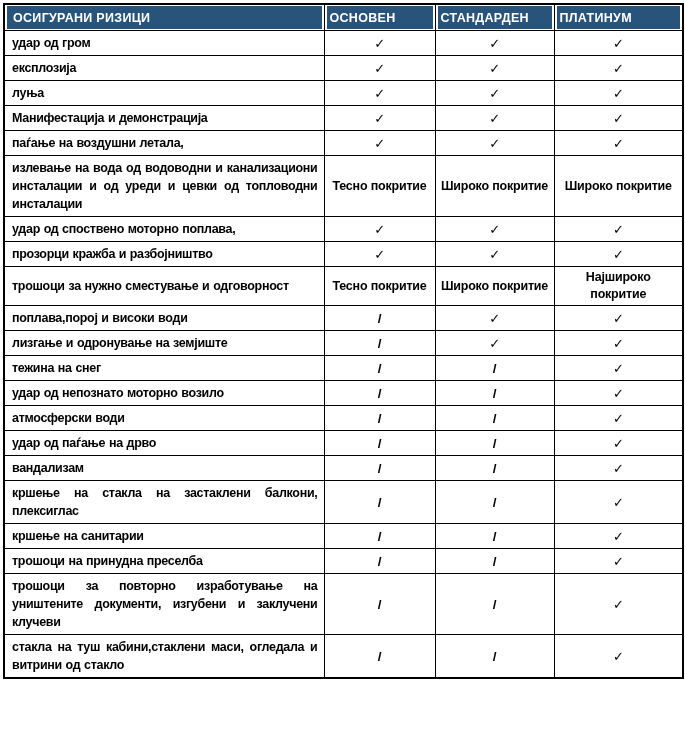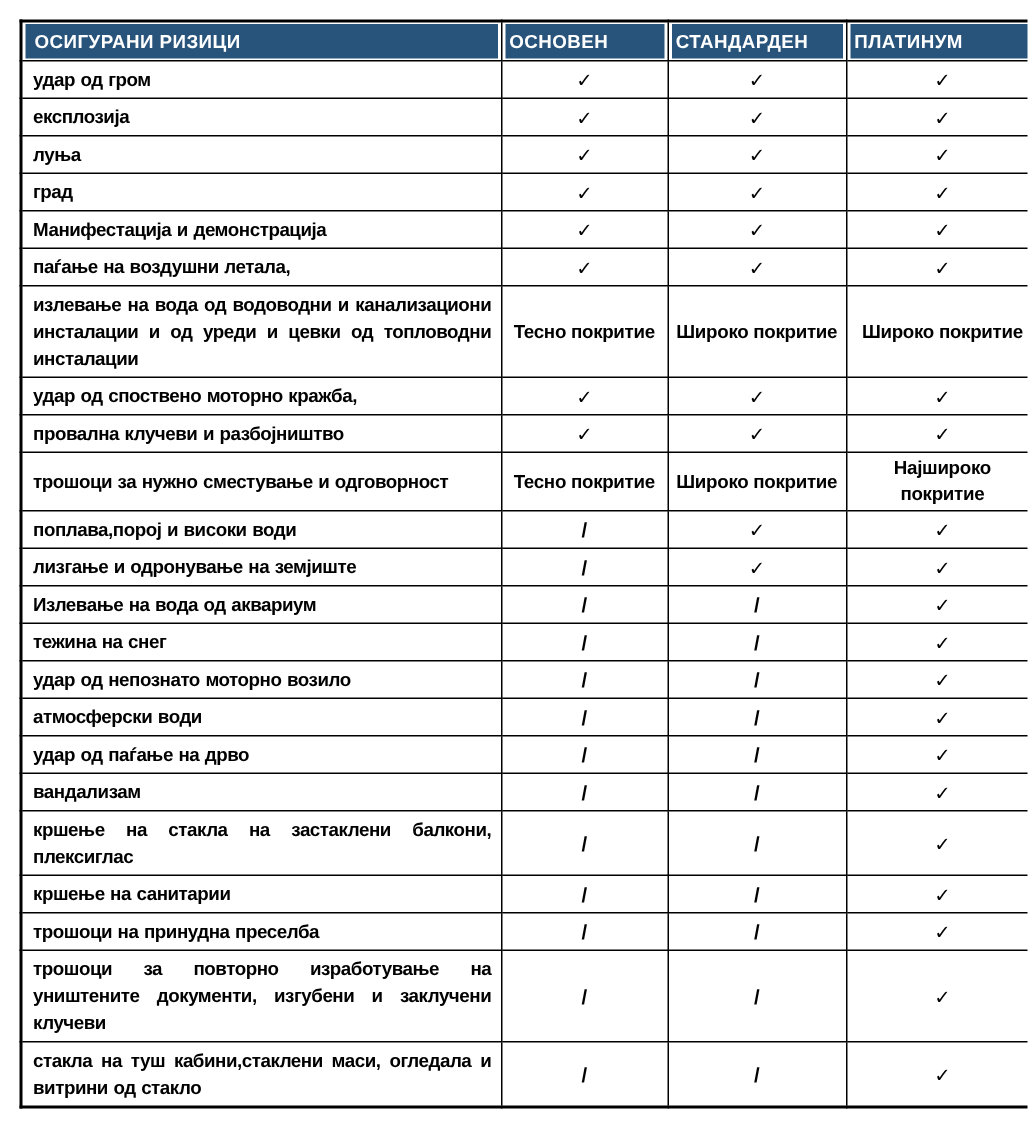--- a/index.html
+++ b/index.html
@@ -6,21 +6,21 @@
   html, body {
     margin: 0;
     padding: 0;
     background: #ffffff;
     width: 685px;
     font-family: "Liberation Sans", "DejaVu Sans", sans-serif;
   }
   .page {
     width: 685px;
     height: 753px;
-    padding: 13px;
+    padding: 3px;
   }
   table.coverage {
     border-collapse: collapse;
     table-layout: fixed;
     width: 679px;
     border: 2px solid var(--border, #000);
   }
   td, th {
     border: 1px solid var(--border, #000);
     color: #000;
@@ -107,77 +107,65 @@
           <td class="val check">✓</td>
           <td class="val check">✓</td>
         </tr>
         <tr>
           <td class="risk">луња</td>
           <td class="val check">✓</td>
           <td class="val check">✓</td>
           <td class="val check">✓</td>
         </tr>
         <tr>
-          <td class="risk">град</td>
-          <td class="val check">✓</td>
-          <td class="val check">✓</td>
-          <td class="val check">✓</td>
-        </tr>
-        <tr>
           <td class="risk">Манифестација и демонстрација</td>
           <td class="val check">✓</td>
           <td class="val check">✓</td>
           <td class="val check">✓</td>
         </tr>
         <tr>
           <td class="risk">паѓање на воздушни летала,</td>
           <td class="val check">✓</td>
           <td class="val check">✓</td>
           <td class="val check">✓</td>
         </tr>
         <tr>
           <td class="risk">излевање на вода од водоводни и канализациони инсталации и од уреди и цевки од топловодни инсталации</td>
           <td class="val text">Тесно покритие</td>
           <td class="val text">Широко покритие</td>
           <td class="val text">Широко покритие</td>
         </tr>
         <tr>
-          <td class="risk">удар од споствено моторно кражба,</td>
-          <td class="val check">✓</td>
-          <td class="val check">✓</td>
-          <td class="val check">✓</td>
-        </tr>
-        <tr>
-          <td class="risk">провална клучеви и разбојништво</td>
+          <td class="risk">удар од споствено моторно поплава,</td>
+          <td class="val check">✓</td>
+          <td class="val check">✓</td>
+          <td class="val check">✓</td>
+        </tr>
+        <tr>
+          <td class="risk">прозорци кражба и разбојништво</td>
           <td class="val check">✓</td>
           <td class="val check">✓</td>
           <td class="val check">✓</td>
         </tr>
         <tr>
           <td class="risk">трошоци за нужно сместување и одговорност</td>
           <td class="val text">Тесно покритие</td>
           <td class="val text">Широко покритие</td>
           <td class="val text">Најшироко покритие</td>
         </tr>
         <tr>
           <td class="risk">поплава,порој и високи води</td>
           <td class="val slash">/</td>
           <td class="val check">✓</td>
           <td class="val check">✓</td>
         </tr>
         <tr>
           <td class="risk">лизгање и одронување на земјиште</td>
           <td class="val slash">/</td>
           <td class="val check">✓</td>
-          <td class="val check">✓</td>
-        </tr>
-        <tr>
-          <td class="risk">Излевање на вода од аквариум</td>
-          <td class="val slash">/</td>
-          <td class="val slash">/</td>
           <td class="val check">✓</td>
         </tr>
         <tr>
           <td class="risk">тежина на снег</td>
           <td class="val slash">/</td>
           <td class="val slash">/</td>
           <td class="val check">✓</td>
         </tr>
         <tr>
           <td class="risk">удар од непознато моторно возило</td>

